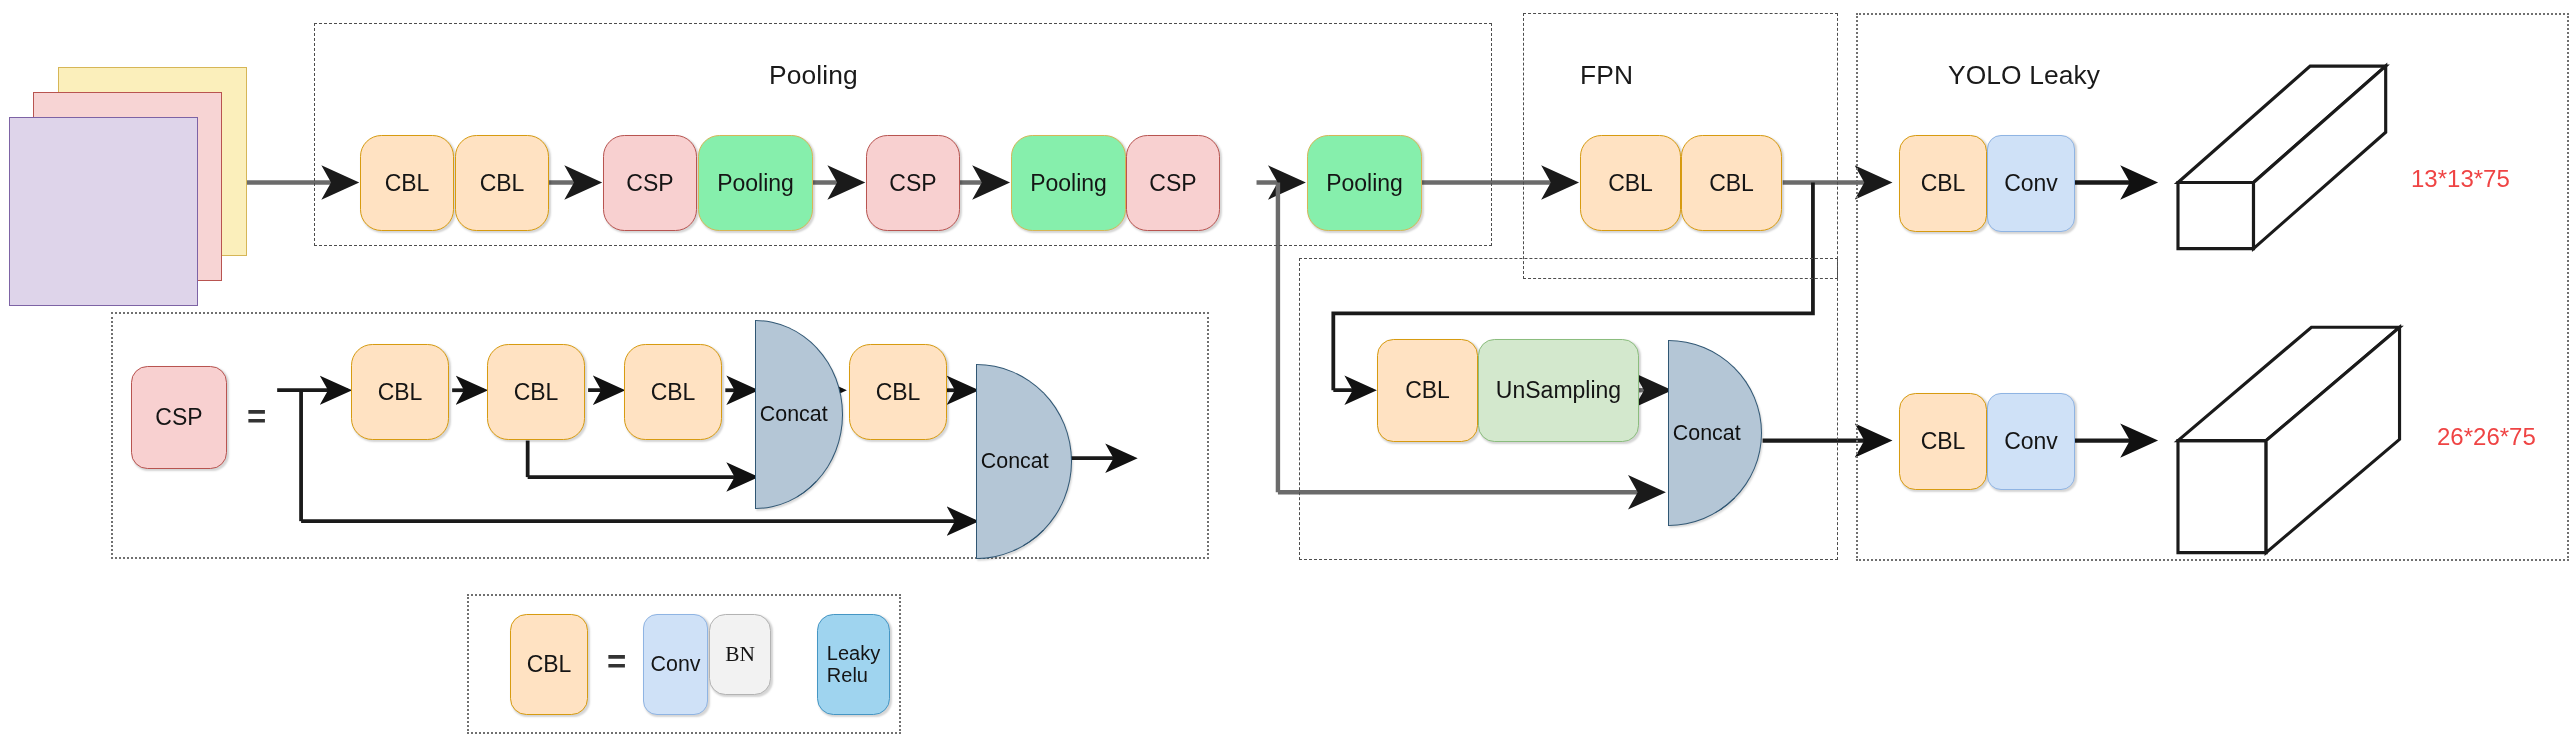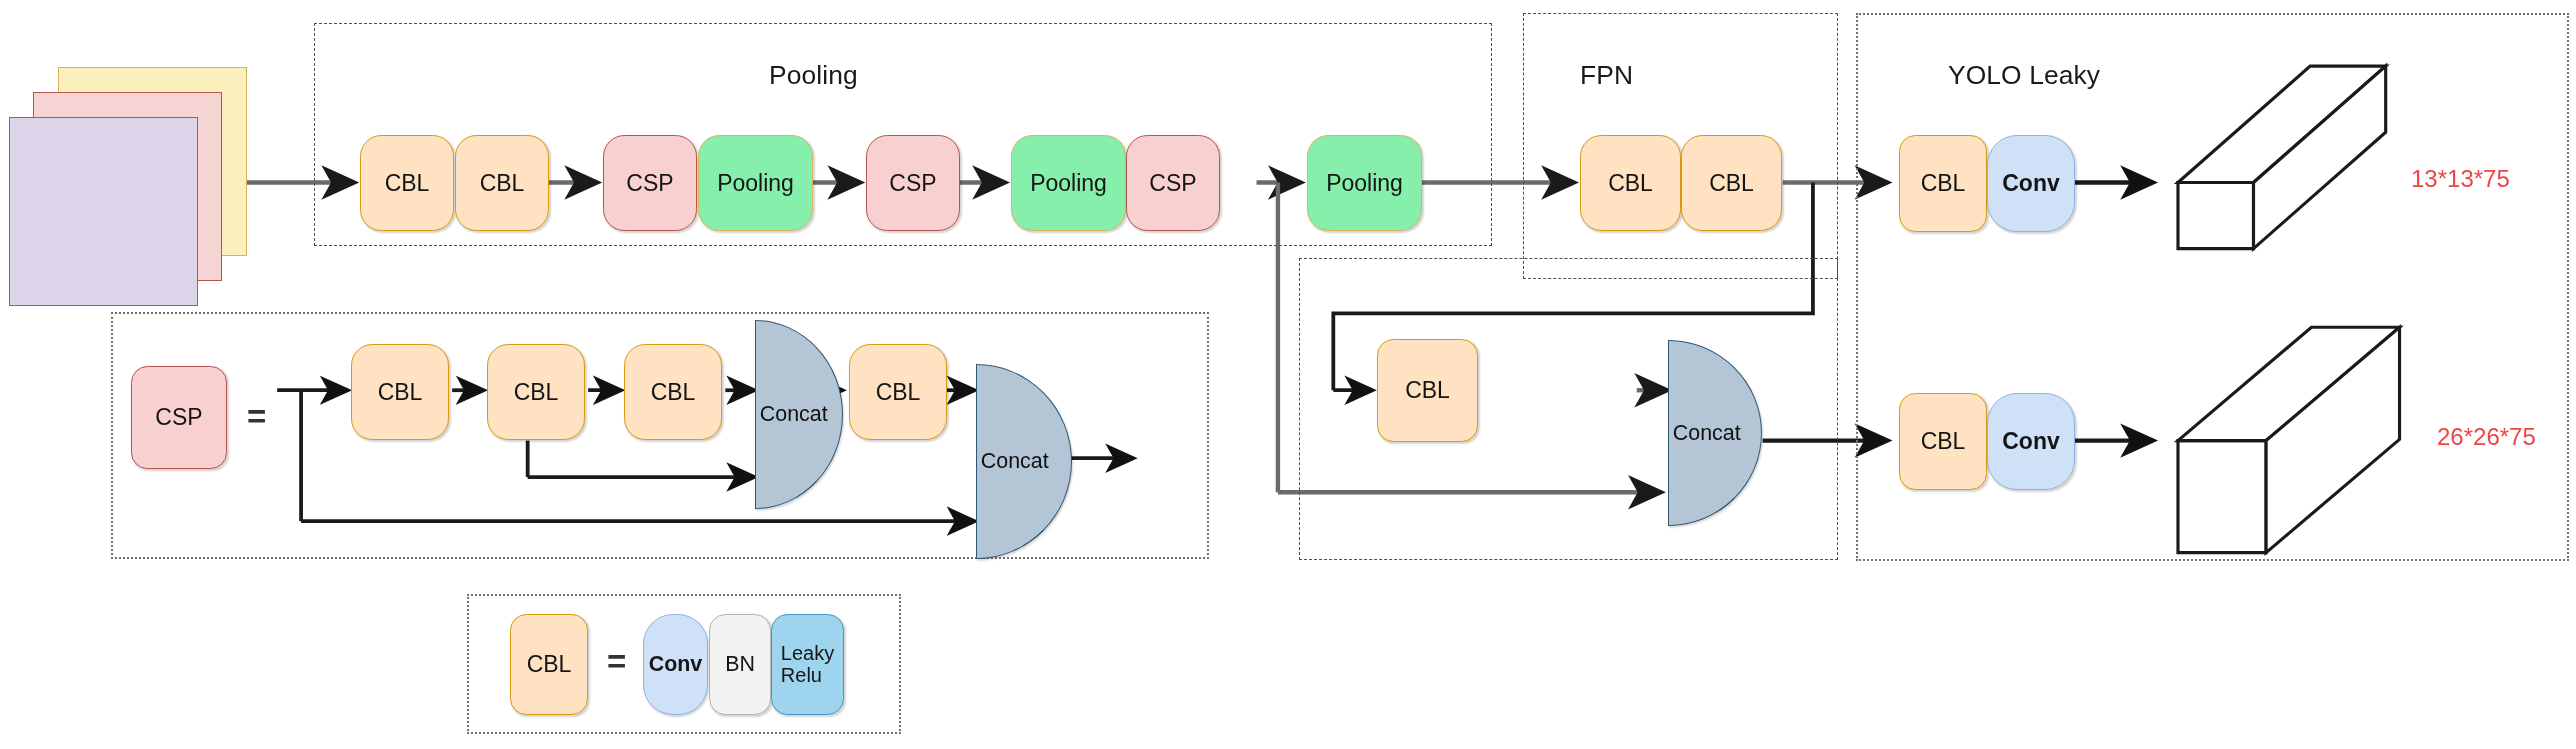--- a/index.html
+++ b/index.html
@@ -34,23 +34,23 @@
     display:flex;align-items:center;justify-content:center;
     text-align:left;
     color:#151515;
     font-size:23px;
     line-height:1.06;
     box-shadow:1.3px 1.9px 1.9px rgba(0,0,0,.17);
   }
   .cbl   {background:#ffe2c2;border:1.9px solid #d79b10;border-radius:16.4px;}
   .csp   {background:#f8d0d0;border:1.9px solid #b85450;border-radius:16.4px;}
   .pool  {background:#86efac;border:1.9px solid #d6b656;border-radius:16.4px;}
-  .conv  {background:#cfe1f7;border:1.9px solid #8fb4e3;border-radius:30px;font-weight:bold;}
+  .conv  {background:#cfe1f7;border:1.9px solid #8fb4e3;border-radius:14px;}
   .bn    {background:#f2f2f2;border:1.9px solid #b3b3b3;border-radius:16.4px;}
-  .lrelu {background:#9fd4ef;border:1.9px solid #4596c4;border-radius:16.4px;}
+  .lrelu {background:#9fd4ef;border:1.9px solid #4596c4;border-radius:16.4px;margin-left:46px;}
   .upsmp {background:#d3e8cd;border:1.9px solid #8bbd7e;border-radius:16.4px;}
 
   
   .pill{border-radius:21.4px;}
 
   
   .concat{
     position:absolute;
     background:#b4c6d6;
     border:1.9px solid #2f5673;
@@ -220,20 +220,23 @@
   </div>
   <div class="node cbl pill" style="left:1681px;top:135px;width:101px;height:96px;">
     <span>CBL</span>
   </div>
 
   <div class="group-box" style="left:1299px;top:258px;width:539px;height:302px;"></div>
 
   <div class="node cbl" style="left:1377px;top:339px;width:101px;height:103px;">
     <span>CBL</span>
   </div>
+  <div class="node upsmp" style="left:1478px;top:339px;width:161px;height:103px;">
+    <span>UnSampling</span>
+  </div>
 
   <div class="concat" style="left:1668px;top:340px;width:94px;height:186px;">
     <span>Concat</span>
   </div>
 
   <div class="group-box dotted" style="left:1856px;top:12.6px;width:713px;height:548px;"></div>
   <div class="group-title" style="left:1948px;top:60px;">YOLO Leaky</div>
 
   <div class="node cbl" style="left:1899px;top:135px;width:88px;height:97px;">
     <span>CBL</span>
@@ -283,21 +286,21 @@
   <div class="group-box dotted" style="left:467px;top:594px;width:434px;height:140px;"></div>
 
   <div class="node cbl" style="left:510px;top:614px;width:78px;height:101px;">
     <span>CBL</span>
   </div>
   <div class="equals" style="left:607px;top:643px;">=</div>
 
   <div class="node conv" style="left:643px;top:614px;width:65px;height:101px;font-size:21.4px;">
     <span>Conv</span>
   </div>
-  <div class="node bn" style="left:709px;top:614px;width:62px;height:101px;font-size:21.4px;">
+  <div class="node bn" style="left:709px;top:614px;width:62px;height:81px;font-size:21.4px;font-family:Liberation Serif, serif;">
     <span>BN</span>
   </div>
   <div class="node lrelu" style="left:771px;top:614px;width:73px;height:101px;font-size:20px;white-space:pre-line;">
     <span>Leaky
 Relu</span>
   </div>
 
 </div>
 
 

